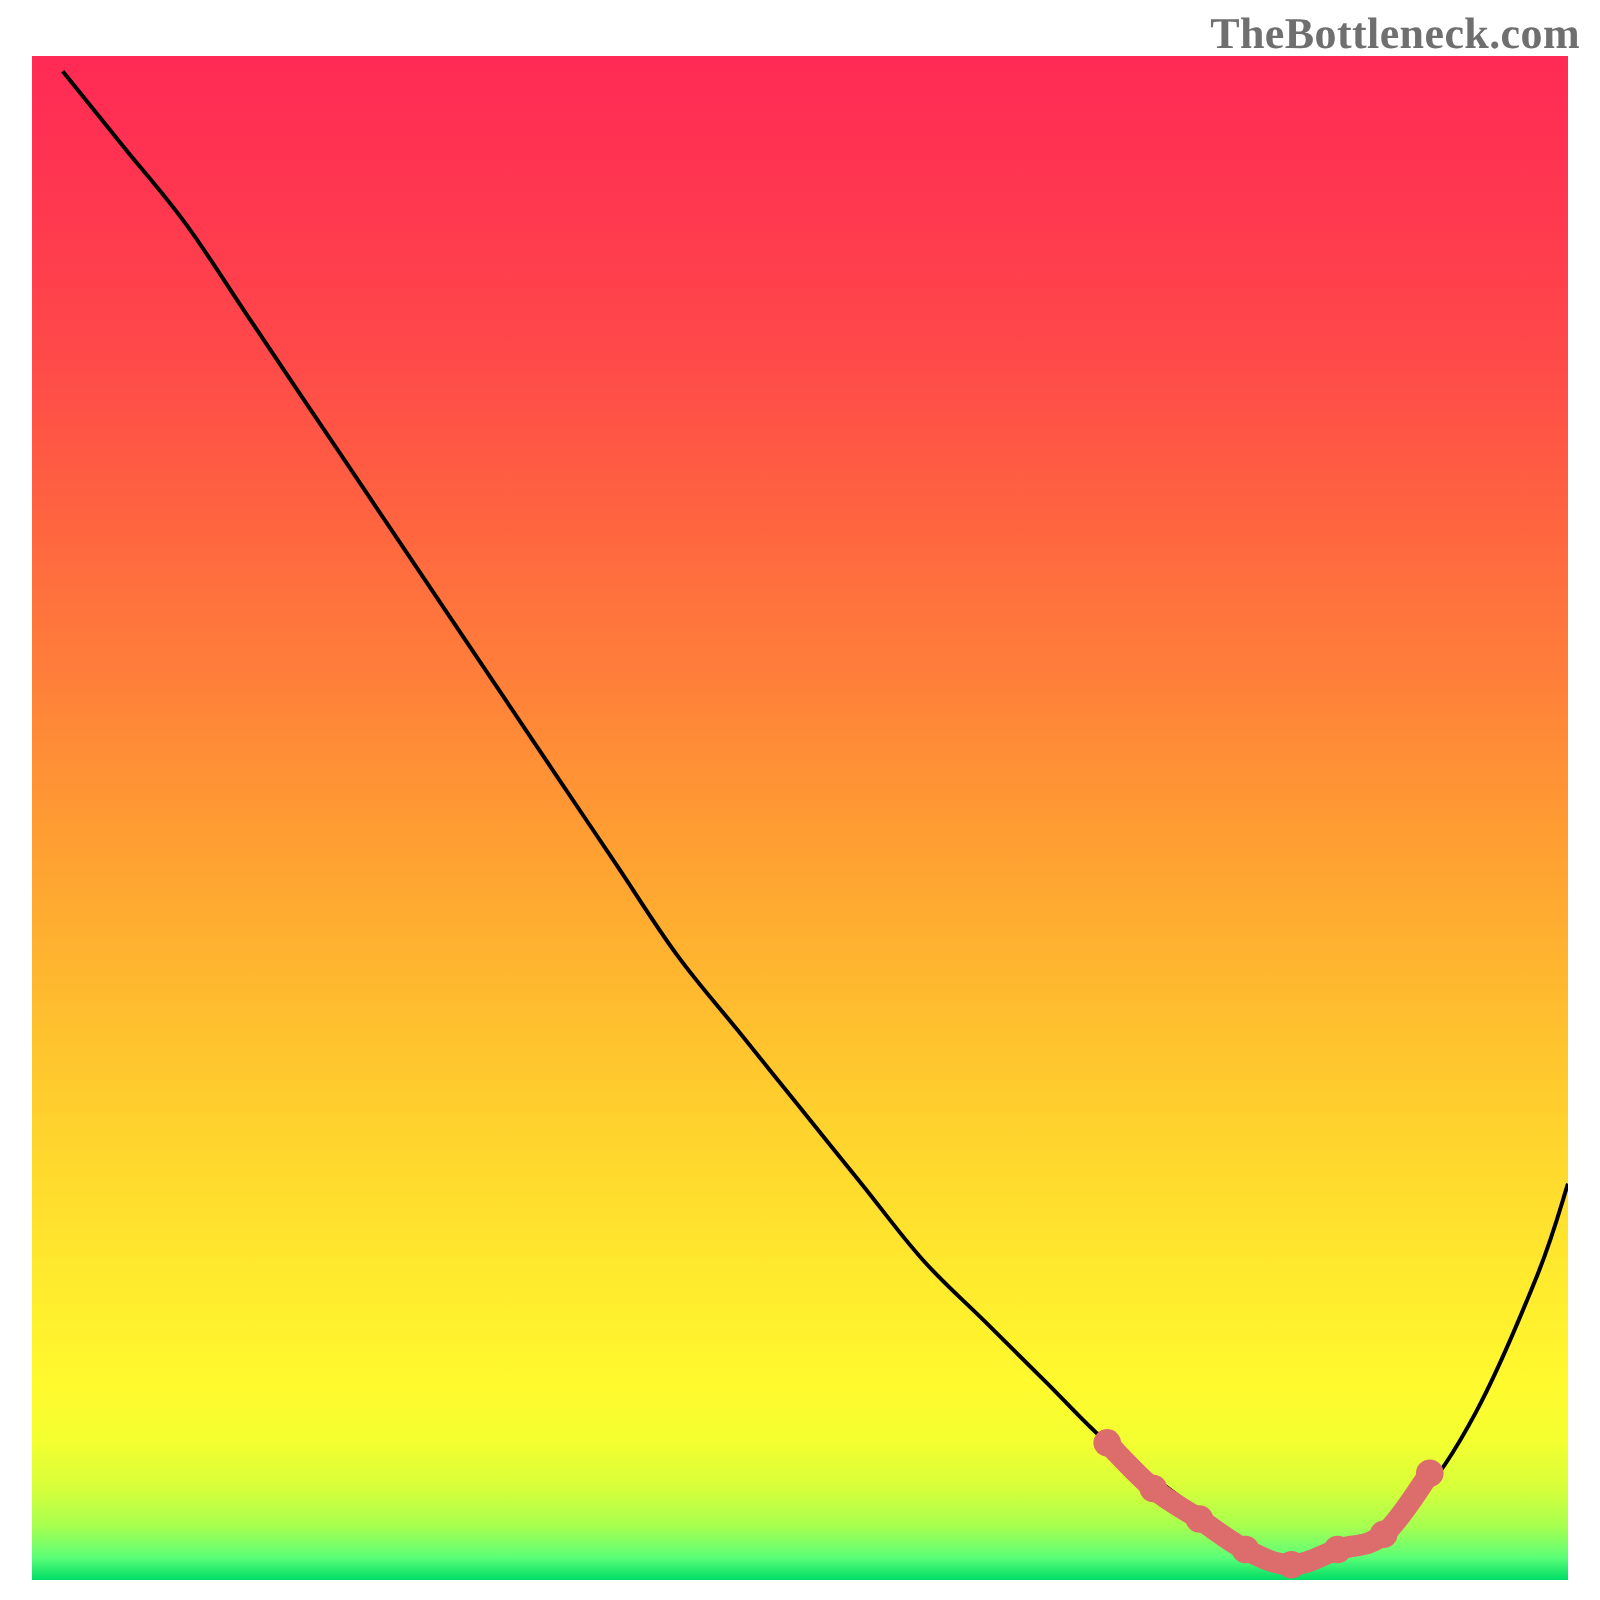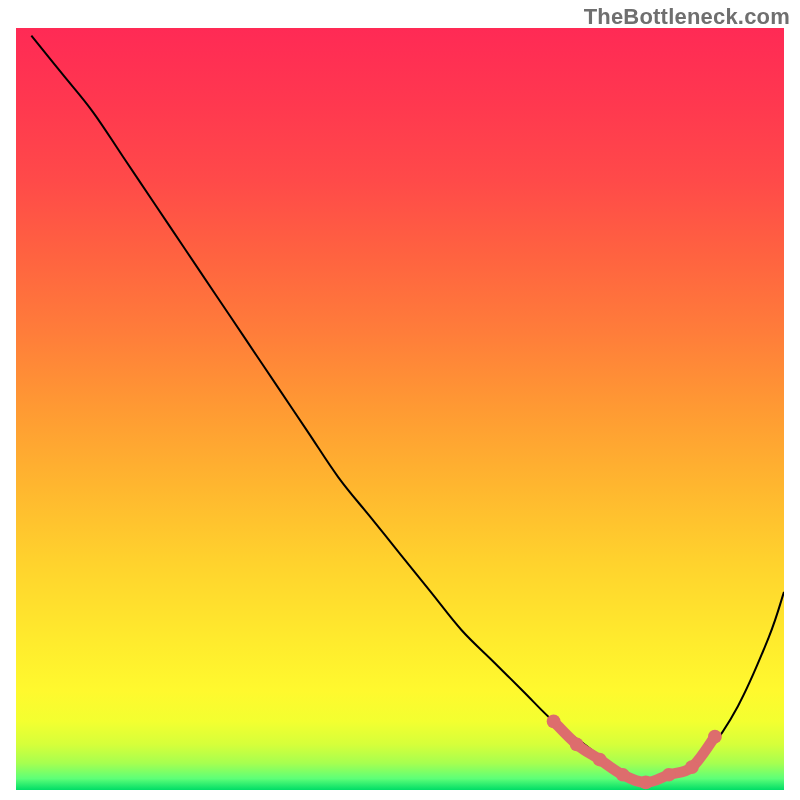--- a/index.html
+++ b/index.html
@@ -8,20 +8,21 @@
     width: 800px;
     height: 800px;
     background: #ffffff;
     overflow: hidden;
     font-family: Arial, Helvetica, sans-serif;
   }
   .canvas {
     position: relative;
     width: 800px;
     height: 800px;
+    font-family: Liberation Serif, serif;
   }
   .watermark {
     position: absolute;
     top: 4px;
     right: 10px;
     font-size: 22px;
     font-weight: 600;
     color: #6f6f6f;
     letter-spacing: 0.2px;
   }

